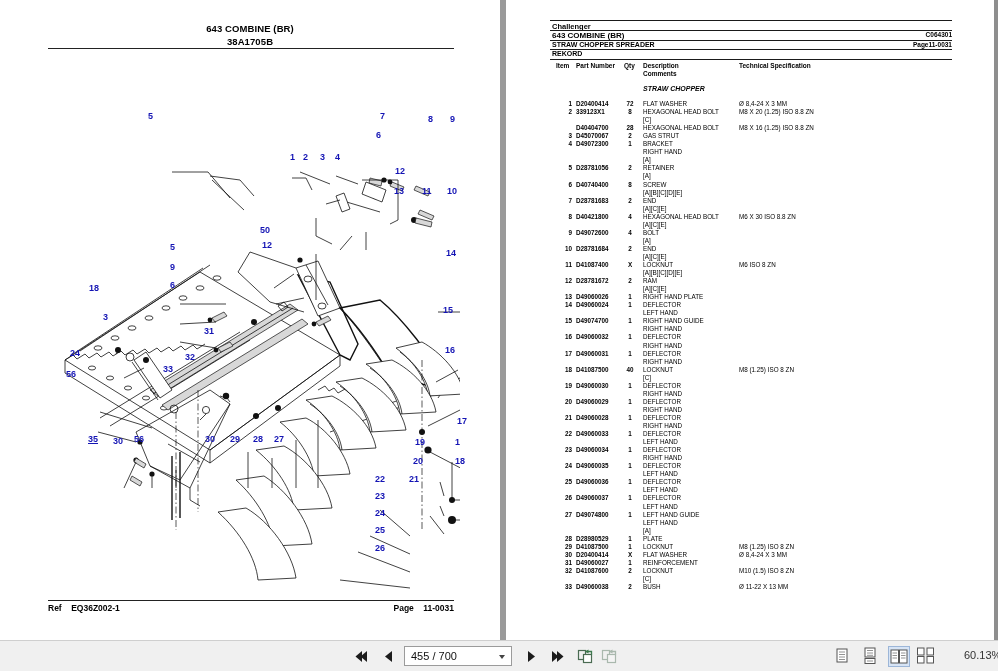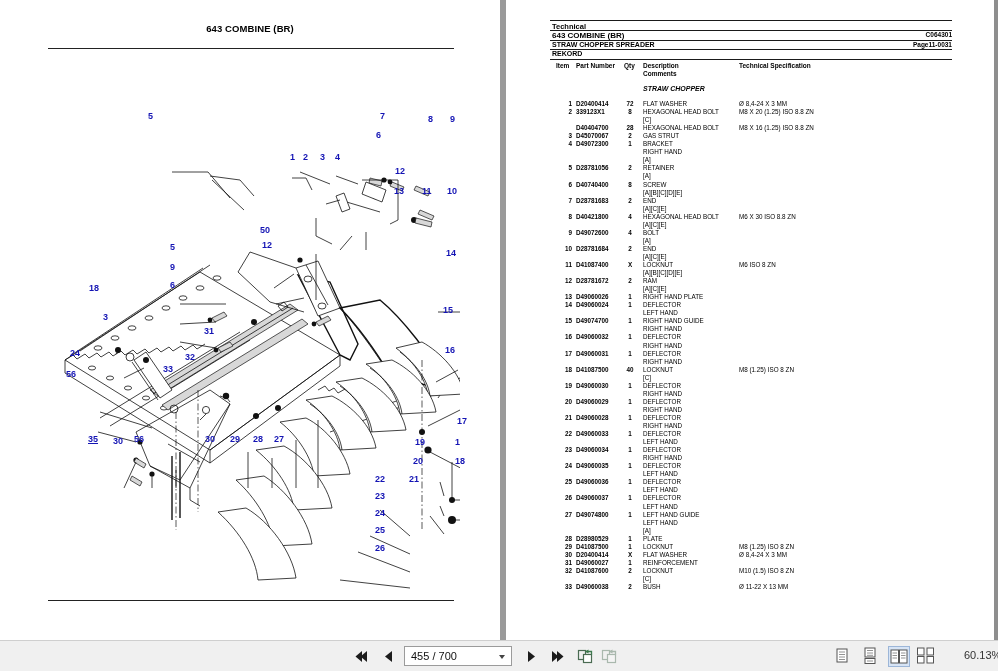--- a/index.html
+++ b/index.html
@@ -247,20 +247,21 @@
 
   <div id="viewer">
 
     <div class="gutter" id="gutter-mid"></div>
     <div class="gutter" id="edge-right"></div>
 
     <div id="page-left">
 
       <div class="pl-head">
         <div>643 COMBINE (BR)</div>
+        <div>38A1705B</div>
       </div>
       <div class="rule-top"></div>
 
       <svg id="diagram" viewBox="0 0 420 530">
 
         <g>
           <path class="ln" d="M25 300 L160 212 L300 295 L170 390 Z"></path>
           <path class="ln" d="M25 300 L25 313 L170 403 L170 390"></path>
           <path class="ln" d="M170 390 L300 295 L300 306 L170 403"></path>
           <path class="ln" d="M30 296 L163 208"></path>
@@ -481,25 +482,37 @@
           <div class="callout" style="left: 455px; top: 456px;">18</div>
           <div class="callout" style="left: 409px; top: 474px;">21</div>
           <div class="callout" style="left: 375px; top: 474px;">22</div>
           <div class="callout" style="left: 375px; top: 491px;">23</div>
           <div class="callout" style="left: 375px; top: 508px;">24</div>
           <div class="callout" style="left: 375px; top: 525px;">25</div>
           <div class="callout" style="left: 375px; top: 543px;">26</div>
         </div>
 
       <div class="rule-bot"></div>
+      <div class="pl-foot">
+        <span class="ref">
+          <span>Ref</span>
+          &nbsp;&nbsp;
+          <span>EQ36Z002-1</span>
+        </span>
+        <span class="pg">
+          <span>Page</span>
+          &nbsp;&nbsp;
+          <span>11-0031</span>
+        </span>
+      </div>
     </div>
 
     <div id="page-right">
       <div class="hrule" style="top:20px"></div>
-      <div class="rh-model">Technical</div>
+      <div class="rh-model">Challenger</div>
       <div class="hrule" style="top:30px"></div>
       <div class="rh-title">643 COMBINE (BR)</div>
       <div class="rh-code">C064301</div>
       <div class="hrule" style="top:40px"></div>
       <div class="rh-section">STRAW CHOPPER SPREADER</div>
       <div class="rh-page">Page11-0031</div>
       <div class="hrule" style="top:49px"></div>
       <div class="rh-brand2">REKORD</div>
       <div class="hrule" style="top:59px"></div>
 

